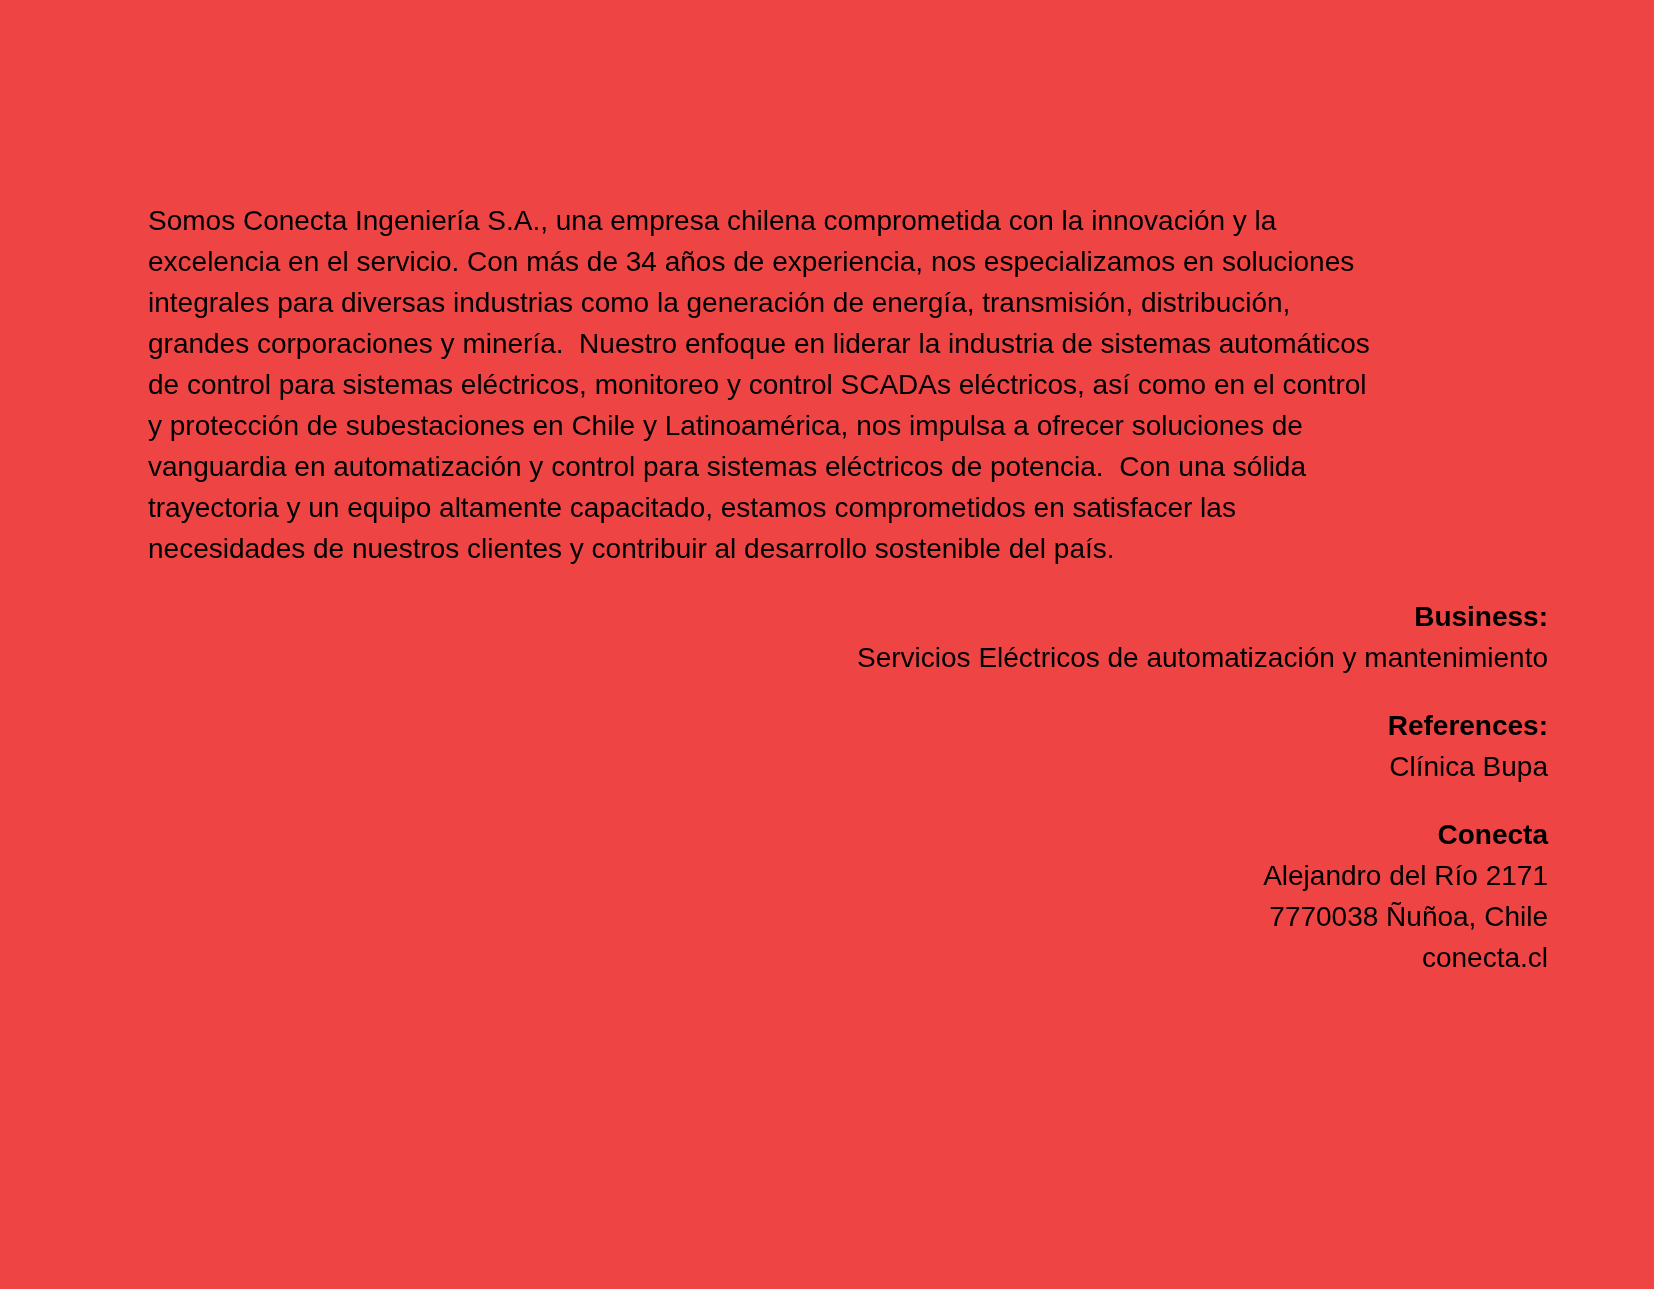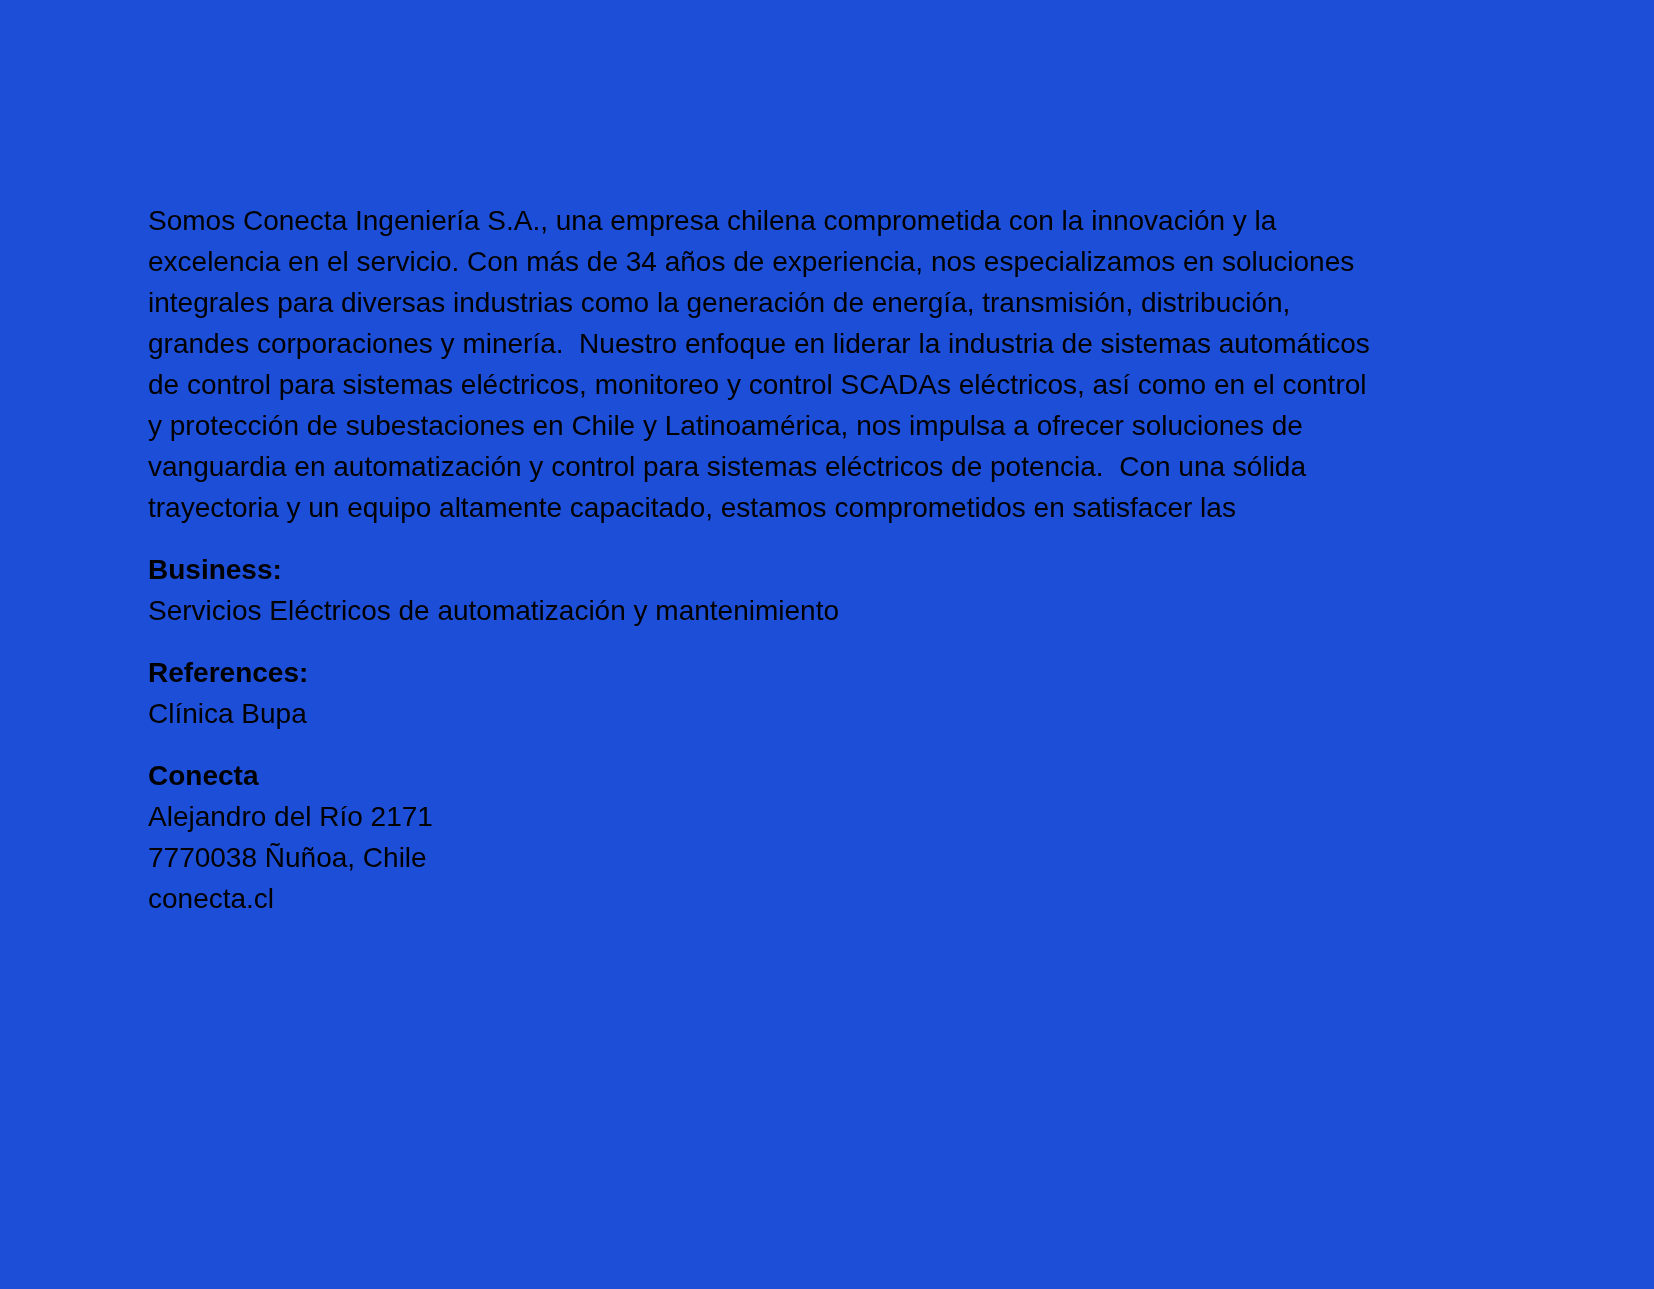--- a/index.html
+++ b/index.html
@@ -7,37 +7,38 @@
     padding: 0;
     width: 1654px;
     height: 1289px;
     background: #ffffff;
     overflow: hidden;
   }
   .page {
     position: relative;
     width: 1654px;
     height: 1289px;
-    background: #1d4ed8;
+    background: #ef4444;
     color: #000000;
     font-family: "Liberation Sans", "DejaVu Sans", sans-serif;
     font-size: 28px;
   }
   .text-column {
     position: absolute;
     left: 148px;
     top: 200px;
     width: 1400px;
   }
   .line {
     line-height: 41px;
     white-space: pre;
   }
   .section {
-    margin-top: 21px;
+    margin-top: 27px;
+    text-align: right;
   }
   .heading {
     font-weight: bold;
     line-height: 41px;
     white-space: pre;
   }
 </style>
 </head>
 <body>
 
@@ -46,20 +47,21 @@
 
     <div class="paragraph">
       <div class="line">Somos Conecta Ingeniería S.A., una empresa chilena comprometida con la innovación y la</div>
       <div class="line">excelencia en el servicio. Con más de 34 años de experiencia, nos especializamos en soluciones</div>
       <div class="line">integrales para diversas industrias como la generación de energía, transmisión, distribución,</div>
       <div class="line">grandes corporaciones y minería.  Nuestro enfoque en liderar la industria de sistemas automáticos</div>
       <div class="line">de control para sistemas eléctricos, monitoreo y control SCADAs eléctricos, así como en el control</div>
       <div class="line">y protección de subestaciones en Chile y Latinoamérica, nos impulsa a ofrecer soluciones de</div>
       <div class="line">vanguardia en automatización y control para sistemas eléctricos de potencia.  Con una sólida</div>
       <div class="line">trayectoria y un equipo altamente capacitado, estamos comprometidos en satisfacer las</div>
+      <div class="line">necesidades de nuestros clientes y contribuir al desarrollo sostenible del país.</div>
     </div>
 
     <div class="section">
       <div class="heading">Business:</div>
       <div class="line">Servicios Eléctricos de automatización y mantenimiento</div>
     </div>
 
     <div class="section">
       <div class="heading">References:</div>
       <div class="line">Clínica Bupa</div>

